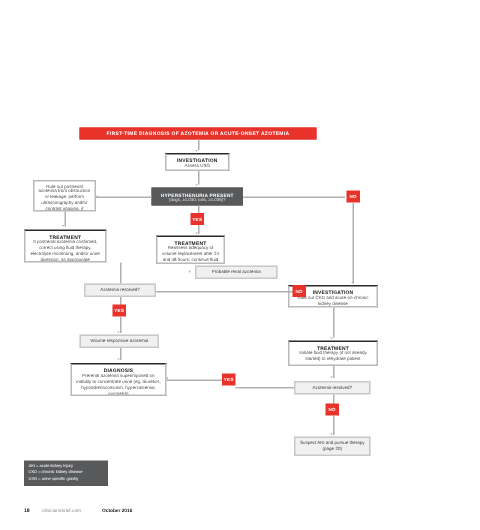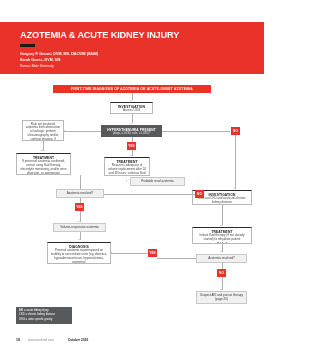--- a/index.html
+++ b/index.html
@@ -196,27 +196,20 @@
     position: absolute; left: 68px; top: 0;
     font-size: 3.2px; font-weight: bold; color: #1a1a1a;
   }
   .b { font-weight: bold; color: #1a1a1a; }
 </style>
 </head>
 <body>
 
 <div id="page">
 
-  <div id="header">
-    <div id="header-title">AZOTEMIA &amp; ACUTE KIDNEY INJURY</div>
-    <div id="header-rule"></div>
-    <div class="author" id="author-1">Gregory F. Grauer, DVM, MS, DACVIM (SAIM)</div>
-    <div class="author" id="author-2">Sarah Guess, DVM, MS</div>
-    <div id="affiliation">Kansas State University</div>
-  </div>
 
   <div id="flow">
 
     <div id="title-banner">
       <span>FIRST-TIME DIAGNOSIS OF AZOTEMIA OR ACUTE-ONSET AZOTEMIA</span>
     </div>
     <div class="conn vline" style="left:131.5px; top:13px; height:7px;"></div>
     <div class="arrow-d" style="left:130.3px; top:19.5px;"></div>
 
     <div class="node hdrbar" style="left:110px; top:22px; width:43px; height:12px;">

